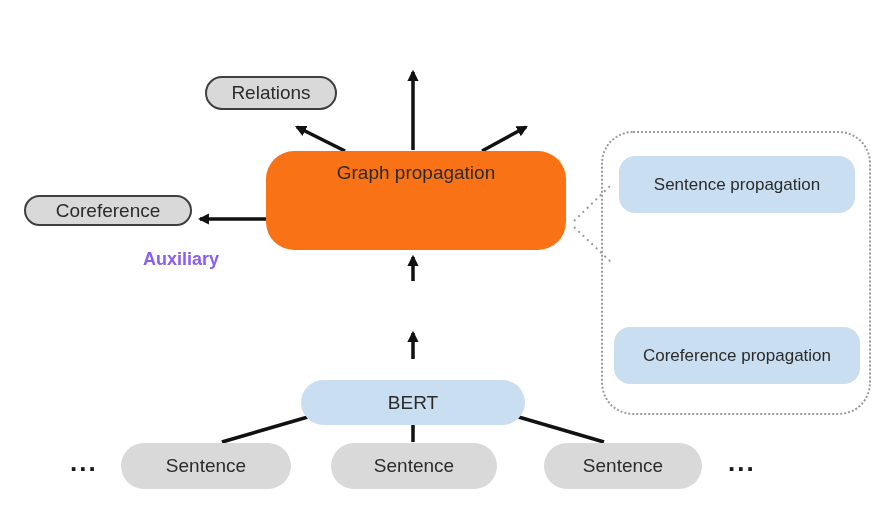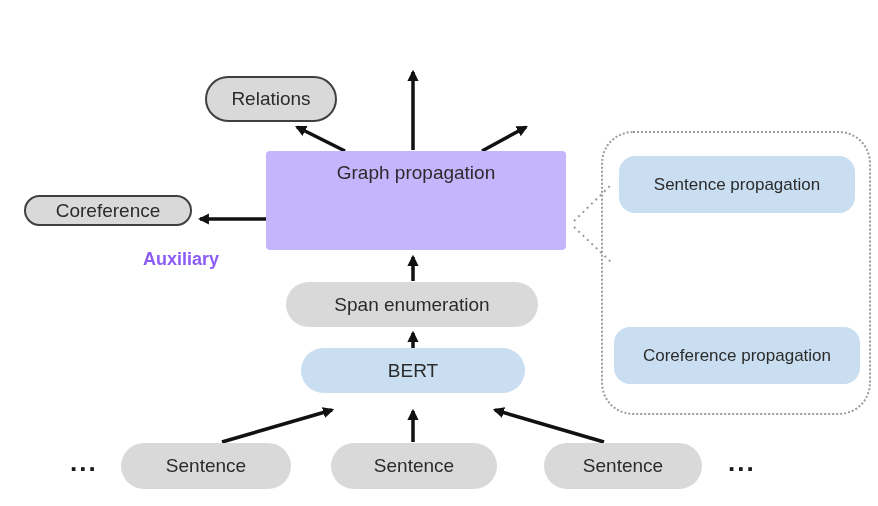--- a/index.html
+++ b/index.html
@@ -31,22 +31,22 @@
   .pill-blue{
     background:#c9def1;
     border-radius:24px;
   }
   .box-blue{
     background:#c9def1;
     border-radius:16px;
     font-size:17px;
   }
   .graph-box{
-    background:#c4b5fd;
-    border-radius:4px;
+    background:#f97316;
+    border-radius:28px;
   }
   .graph-label{
     position:absolute;top:11px;left:0;right:0;
     text-align:center;font-size:19px;
   }
   .aux-label{
     position:absolute;
     font-size:18px;font-weight:bold;color:#8b5cf6;
     white-space:nowrap;
   }
@@ -96,34 +96,33 @@
 
     <circle cx="336" cy="222" r="9" fill="#25567f"></circle>
     <circle cx="416" cy="206" r="9" fill="#4caf50"></circle>
     <circle cx="503" cy="222" r="9" fill="#f0a050"></circle>
 
     <path d="M574 221 L611 185" stroke="#9a9a9a" stroke-width="2" stroke-dasharray="2 4" fill="none"></path>
     <path d="M574 227 L611 262" stroke="#9a9a9a" stroke-width="2" stroke-dasharray="2 4" fill="none"></path>
   </svg>
 
 
-  <div class="node pill-bordered" style="left:205px;top:76px;width:132px;height:46px;border-radius:23px;text-align:center;">Relations</div>
+  <div class="node pill-bordered" style="left:205px;top:76px;width:132px;height:34px;border-radius:23px;text-align:center;">Relations</div>
 
 
   <div class="node graph-box" style="left:266px;top:151px;width:300px;height:99px;">
     <span class="graph-label">Graph propagation</span>
   </div>
 
   <div class="node pill-bordered" style="left:24px;top:195px;width:168px;height:31px;border-radius:24px;">Coreference</div>
 
   <div class="aux-label" style="left:143px;top:249px;">Auxiliary</div>
 
-  <div class="node pill-gray" style="left:286px;top:282px;width:252px;height:45px;">Span enumeration</div>
 
-  <div class="node pill-blue" style="left:301px;top:348px;width:224px;height:45px;">BERT</div>
+  <div class="node pill-blue" style="left:301px;top:380px;width:224px;height:45px;">BERT</div>
 
   <div class="ellipsis" style="left:70px;top:447px;">...</div>
 
   <div class="node pill-gray" style="left:121px;top:443px;width:170px;height:46px;">Sentence</div>
 
   <div class="node pill-gray" style="left:331px;top:443px;width:166px;height:46px;">Sentence</div>
 
   <div class="node pill-gray" style="left:544px;top:443px;width:158px;height:46px;">Sentence</div>
 
   <div class="ellipsis" style="left:728px;top:447px;">...</div>

